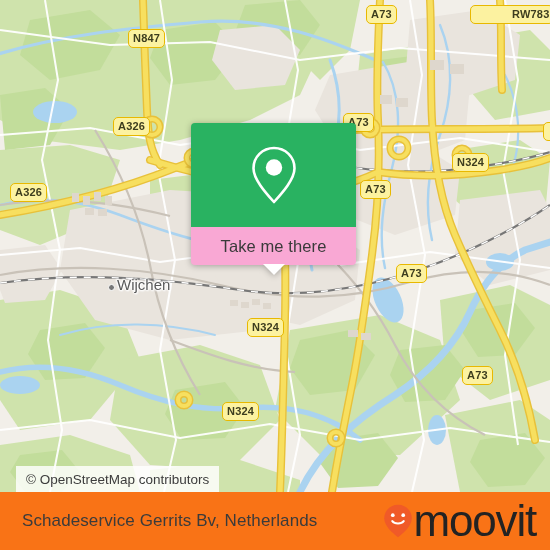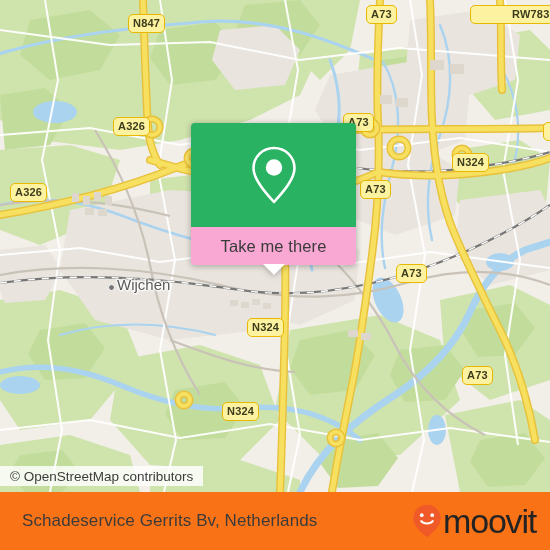--- a/index.html
+++ b/index.html
@@ -98,23 +98,23 @@
     margin-left: -11px;
     width: 0; height: 0;
     border-left: 11px solid transparent;
     border-right: 11px solid transparent;
     border-top: 11px solid #ffffff;
   }
 
   
   #attribution {
     position: absolute;
-    left: 0;
+    left: 16px;
     top: 466px;
-    height: 20px;
+    height: 26px;
     display: flex;
     align-items: center;
     padding: 0 10px 0 10px;
     background: rgba(255,255,255,0.82);
     font-size: 13.5px;
     color: #3c3c3c;
     white-space: nowrap;
   }
 
   
@@ -138,21 +138,21 @@
     white-space: nowrap;
     letter-spacing: 0.1px;
   }
   #brand {
     position: relative;
     display: flex;
     align-items: center;
     margin-right: 14px;
   }
   #brand-word {
-    font-size: 34px;
+    font-size: 44px;
     color: #232323;
     letter-spacing: -1.2px;
     margin-left: 1px;
     font-weight: normal;
     line-height: 34px;
   }
 </style>
 </head>
 <body>
 
@@ -318,21 +318,21 @@
             <rect x="396" y="98" width="12" height="9"></rect>
           <rect x="430" y="60" width="14" height="10"></rect>
             <rect x="450" y="64" width="14" height="10"></rect>
         </g>
       </g>
     </svg>
 
     <div class="city-dot" style="left:108px; top:284px;"></div>
     <div class="city-label" style="left:117px; top:276px;">Wijchen</div>
 
-    <div class="shield" style="left:128px; top:14px;">N847</div>
+    <div class="shield" style="left:128px; top:29px;">N847</div>
     <div class="shield" style="left:366px; top:5px;">A73</div>
     <div class="shield" style="left:470px; top:5px;padding-left:41px;">RW783</div>
     <div class="shield" style="left:113px; top:117px;">A326</div>
     <div class="shield" style="left:343px; top:113px;">A73</div>
     <div class="shield" style="left:452px; top:153px;">N324</div>
     <div class="shield" style="left:10px;  top:183px;">A326</div>
     <div class="shield" style="left:360px; top:180px;">A73</div>
     <div class="shield" style="left:396px; top:264px;">A73</div>
     <div class="shield" style="left:247px; top:318px;">N324</div>
     <div class="shield" style="left:462px; top:366px;">A73</div>

